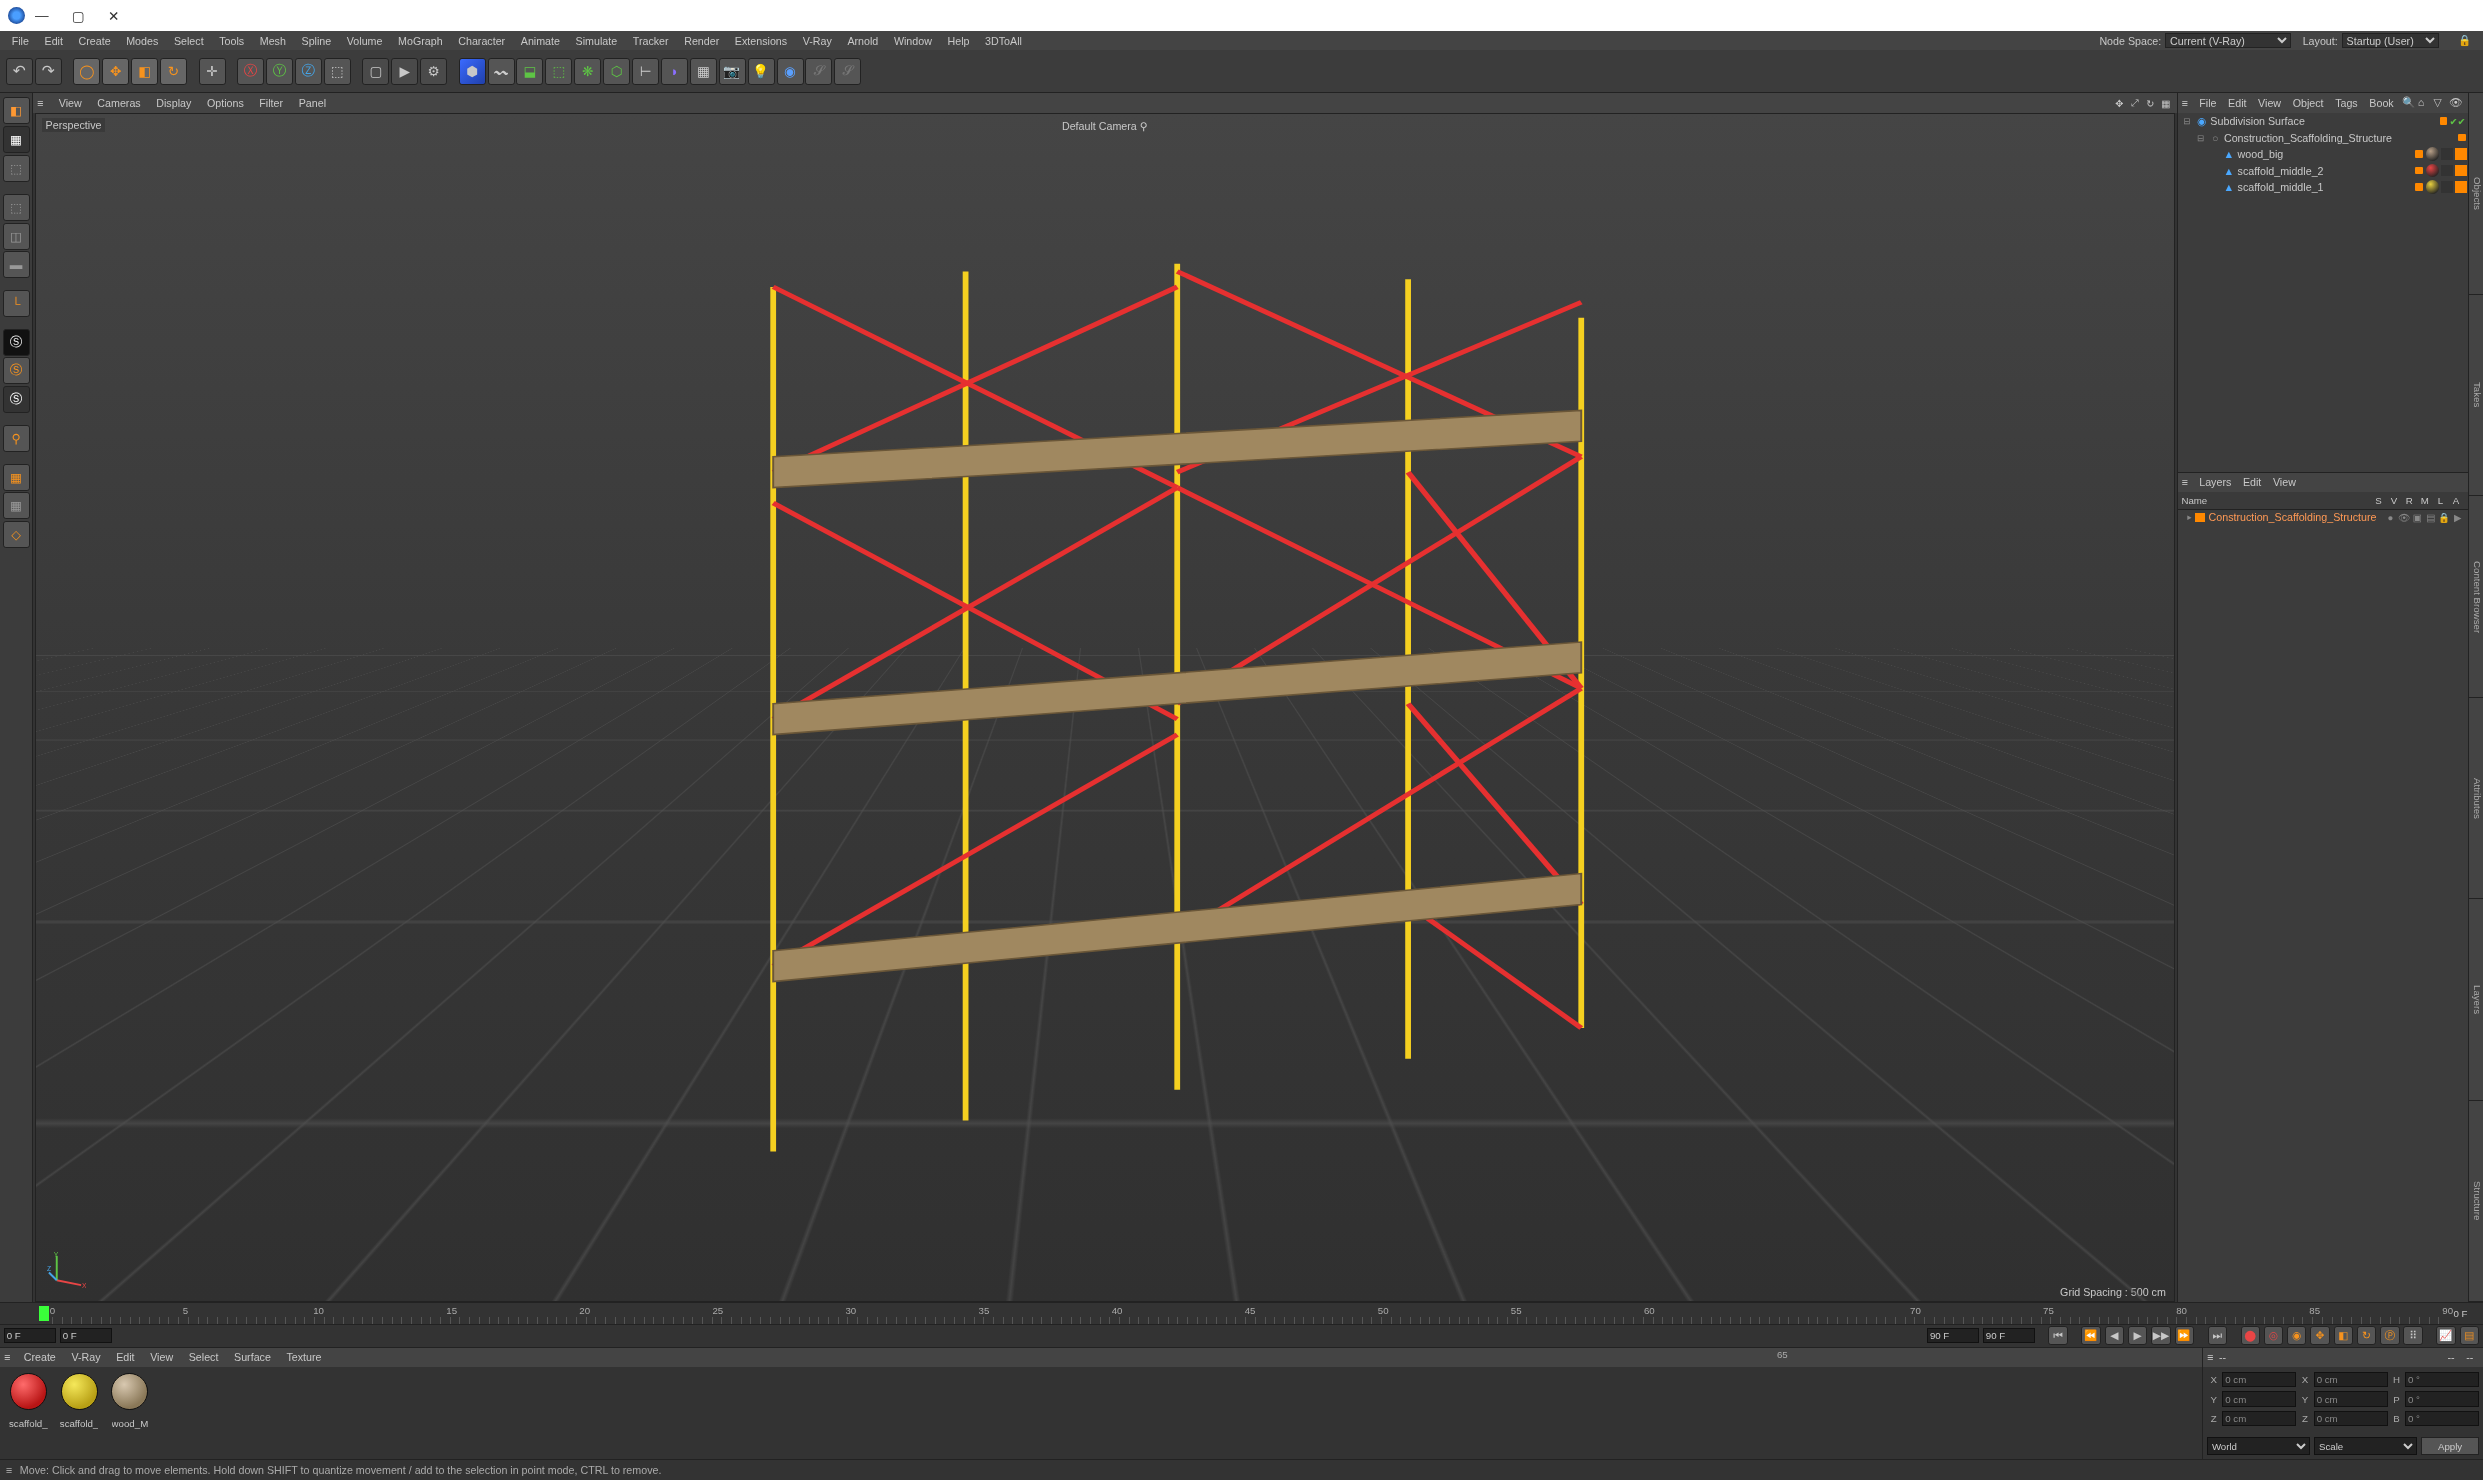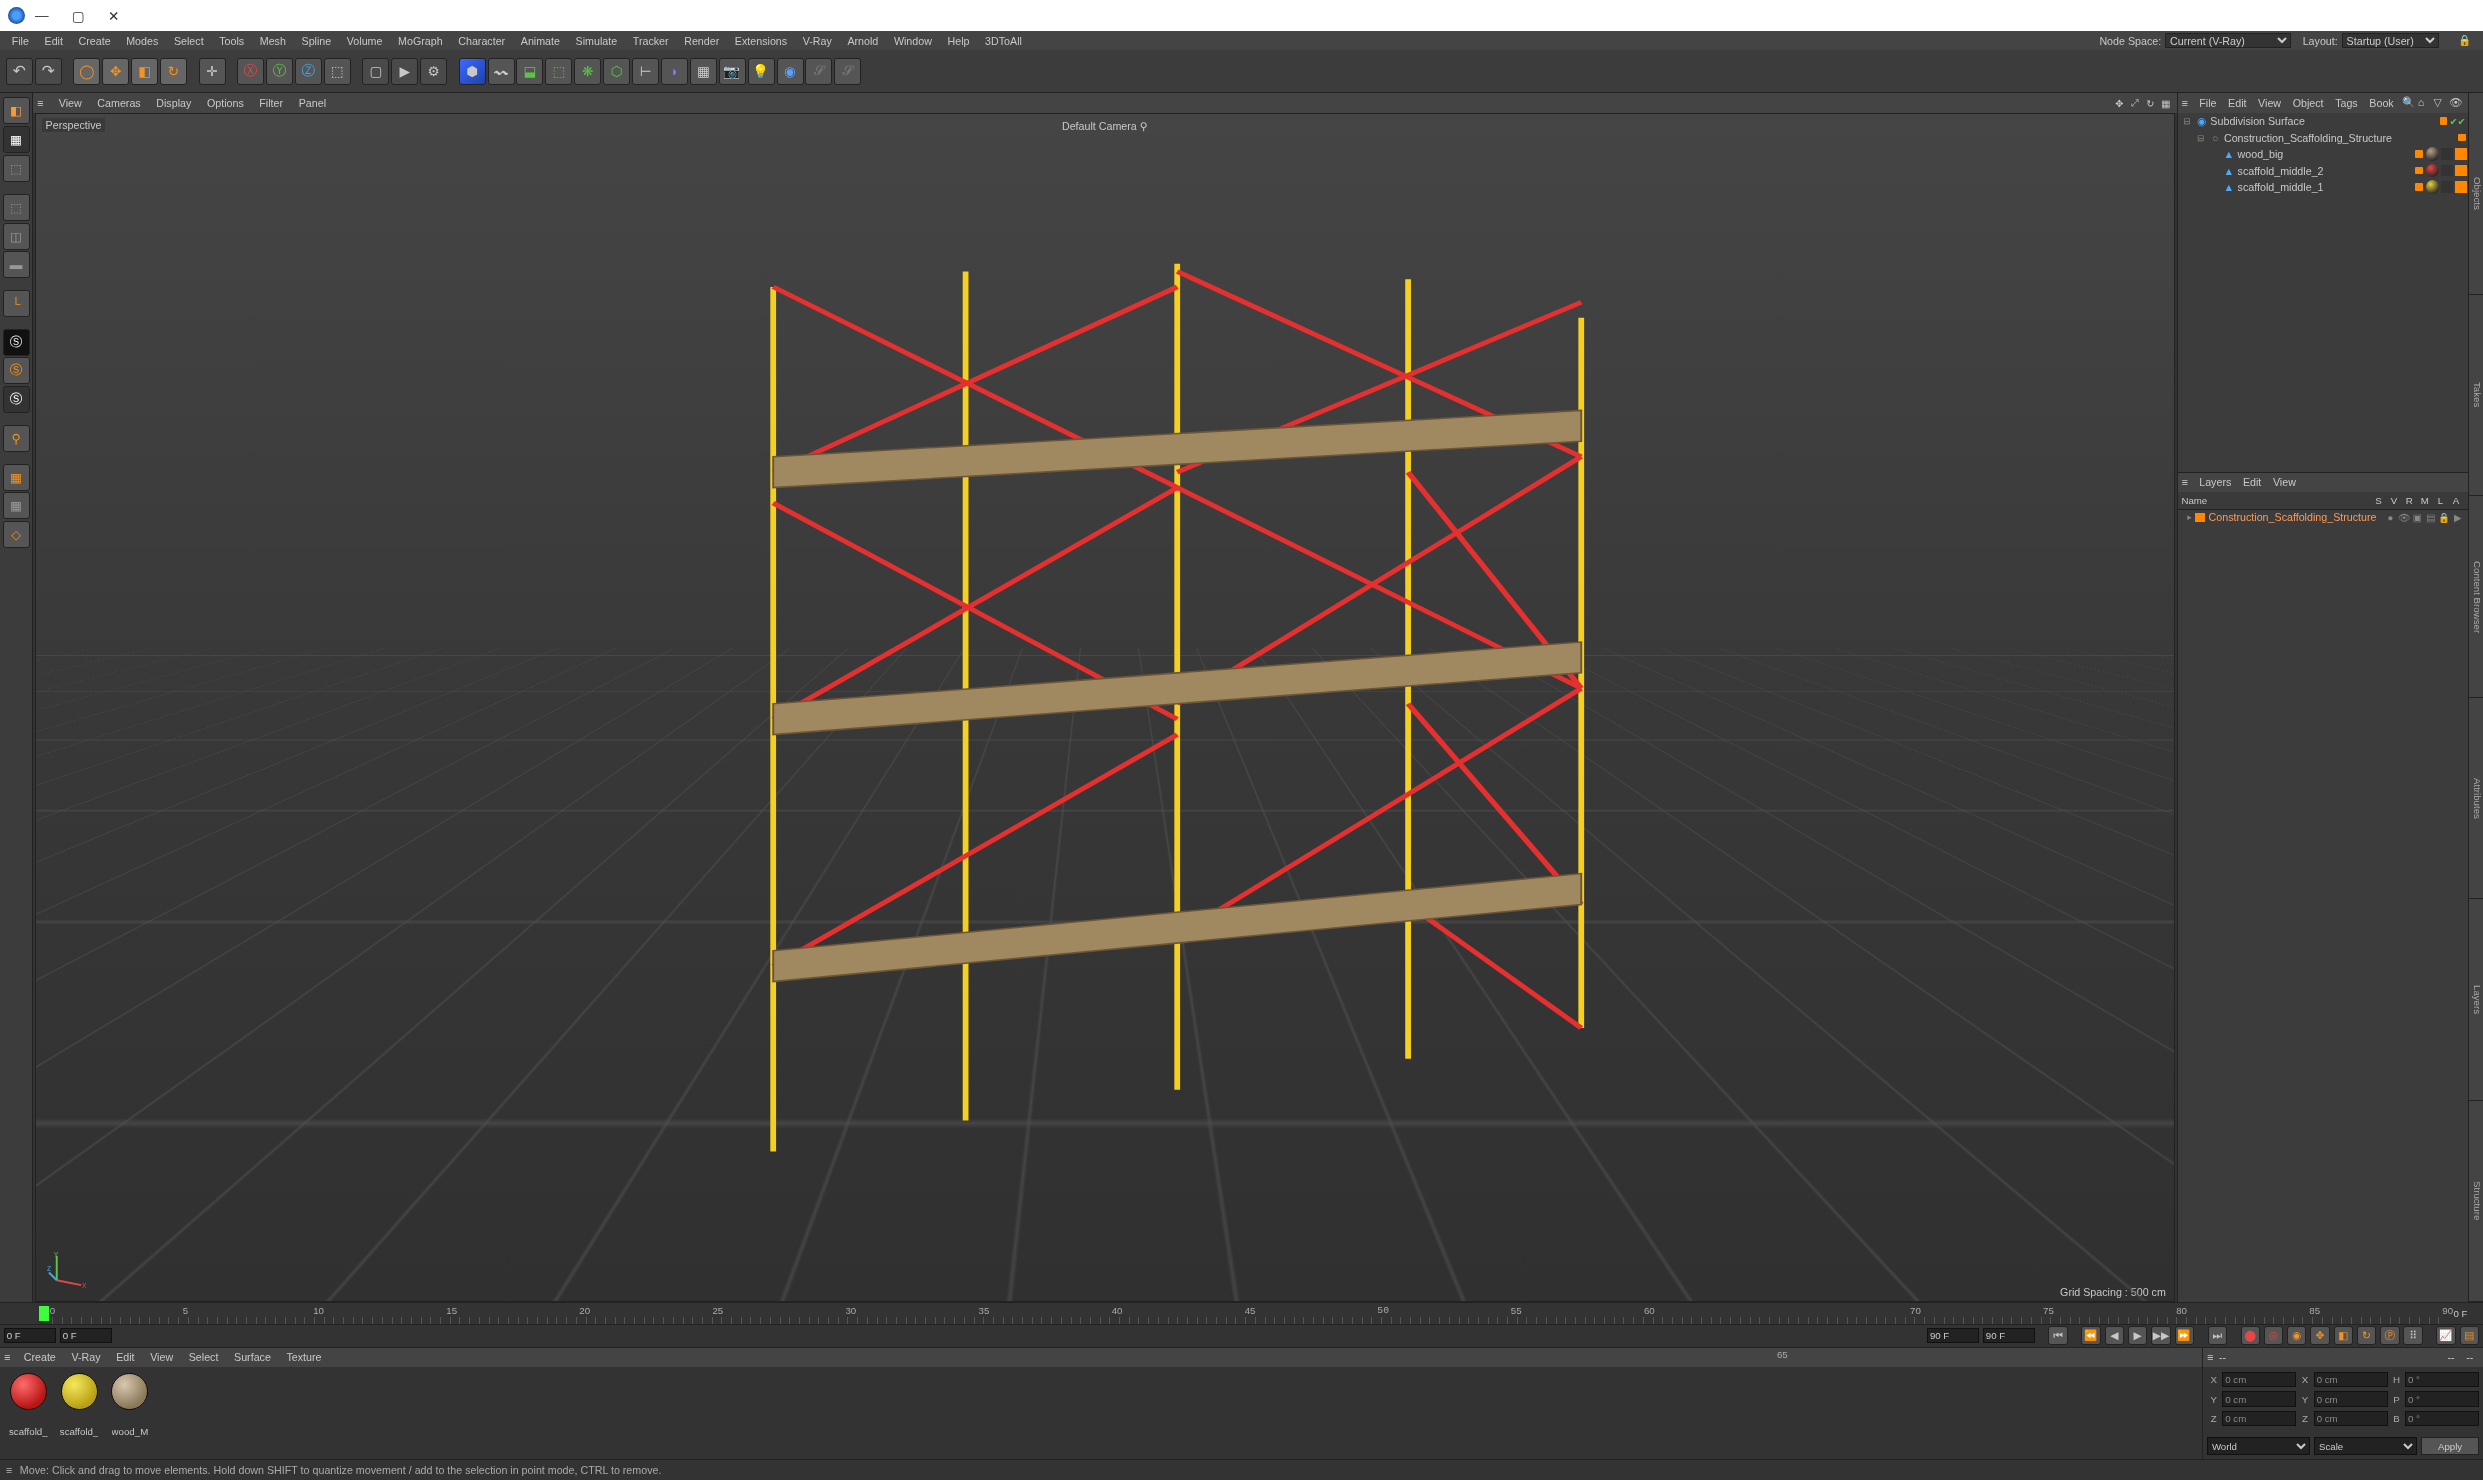--- a/index.html
+++ b/index.html
@@ -129,21 +129,21 @@
 
 
 .bottom { height: 112px; background: #333; display: flex; border-top: 1px solid #222; }
 .materials { flex: 1; display: flex; flex-direction: column; }
 .mat-menubar { height: 19.4px; background: #444; display: flex; align-items: center; font-size: 10.7px; padding: 0 3.9px; }
 .mat-menubar .hb { margin-right: 5.8px; }
 .mat-menubar .item { padding: 0 7.8px; cursor: pointer; }
 .mat-list { flex: 1; display: flex; gap: 5.8px; padding: 5.8px; }
 .mat-item { width: 45px; display: flex; flex-direction: column; align-items: center; cursor: pointer; }
 .mat-sphere { width: 37px; height: 37px; border-radius: 50%; border: 1px solid #111; }
-.mat-name { font-size: 9.7px; margin-top: 16px; white-space: nowrap; overflow: hidden; text-overflow: ellipsis; max-width: 45px; }
+.mat-name { font-size: 9.7px; margin-top: 8px; white-space: nowrap; overflow: hidden; text-overflow: ellipsis; max-width: 45px; }
 
 .coords { width: 281px; background: #333; border-left: 1px solid #222; display: flex; flex-direction: column; }
 .coords-menubar { height: 19.4px; background: #444; display: flex; align-items: center; font-size: 10.7px; padding: 0 3.9px; }
 .coords-grid { flex: 1; display: grid; grid-template-columns: 13.6px 1fr 13.6px 1fr 13.6px 1fr; grid-auto-rows: 17.5px; gap: 1.9px 1.9px; padding: 3.9px; font-size: 9.7px; align-items: center; }
 .coords-grid .lbl { text-align: center; color: #aaa; }
 .coords-grid input { background: #222; color: #888; border: 1px solid #111; font-size: 9.7px; height: 15.5px; padding: 0 1.9px; width: 100%; }
 .coords-bottom { display: flex; gap: 3.9px; padding: 0 3.9px 3.9px; }
 .coords-bottom select { flex: 1; background: #222; color: #ccc; border: 1px solid #111; font-size: 9.7px; height: 17.5px; }
 .coords-bottom button { flex: 0 0 58px; background: #555; color: #ccc; border: 1px solid #222; font-size: 9.7px; height: 17.5px; cursor: pointer; }
 
@@ -440,21 +440,21 @@
       <span class="tick" style="left: 0%;">0</span>
       <span class="tick" style="left: 5.55556%;">5</span>
       <span class="tick" style="left: 11.1111%;">10</span>
       <span class="tick" style="left: 16.6667%;">15</span>
       <span class="tick" style="left: 22.2222%;">20</span>
       <span class="tick" style="left: 27.7778%;">25</span>
       <span class="tick" style="left: 33.3333%; text-align: right;">30</span>
       <span class="tick" style="left: 38.8889%;">35</span>
       <span class="tick" style="left: 44.4444%;">40</span>
       <span class="tick" style="left: 50%;">45</span>
-      <span class="tick" style="left: 55.5556%; font-family: Liberation Mono, monospace;">50</span>
+      <span class="tick" style="left: 55.5556%;">50</span>
       <span class="tick" style="left: 61.1111%;">55</span>
       <span class="tick" style="left: 66.6667%;">60</span>
       <span class="tick" style="left: 72.2222%; margin-top: 44px;">65</span>
       <span class="tick" style="left: 77.7778%;">70</span>
       <span class="tick" style="left: 83.3333%;">75</span>
       <span class="tick" style="left: 88.8889%;">80</span>
       <span class="tick" style="left: 94.4444%;">85</span>
       <span class="tick" style="left: 100%;">90</span>
     </div>
   <span class="endlbl">0 F</span>

